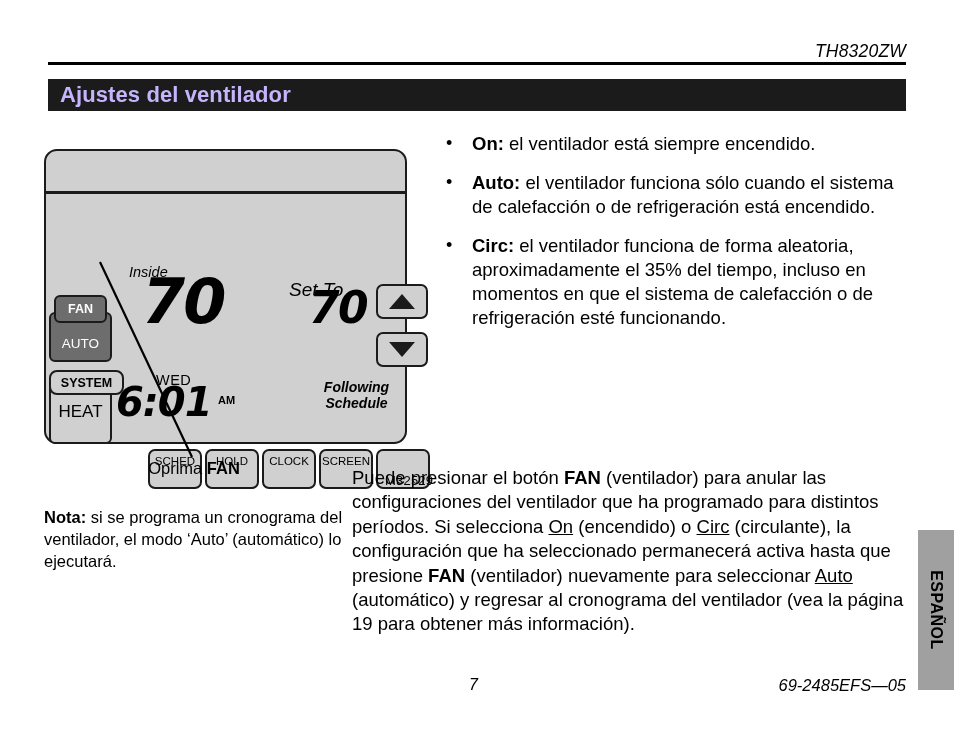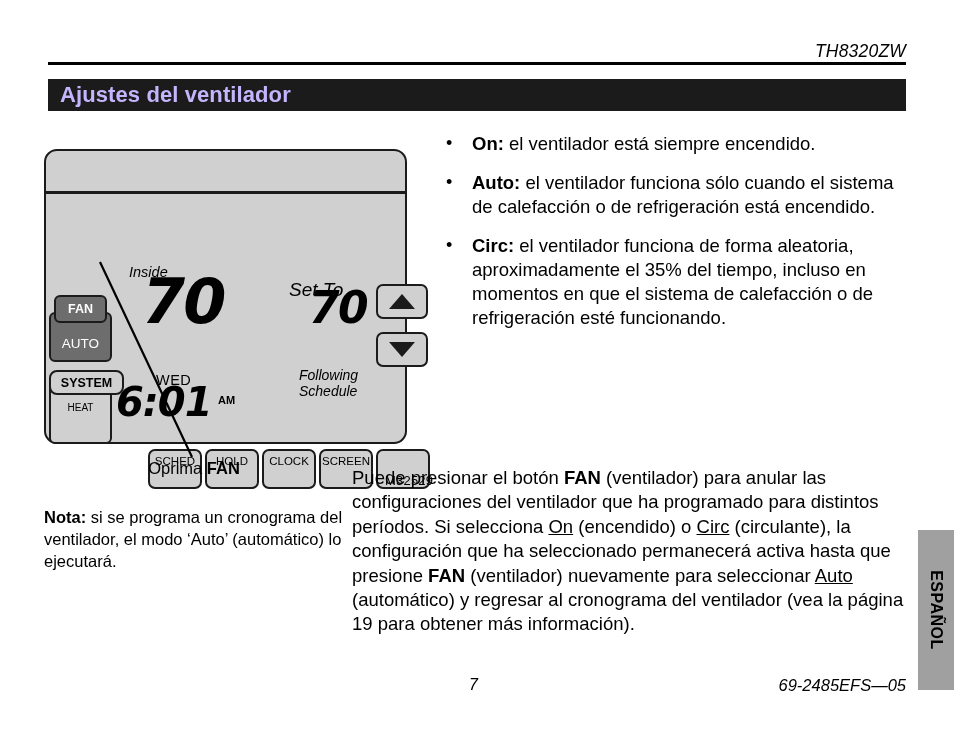--- a/index.html
+++ b/index.html
@@ -76,21 +76,21 @@
     color: #000; font-size: 12.5px; font-weight: bold;
     z-index: 3;
   }
   .btn-heat {
     position: absolute; left: 3px; top: 188px;
     width: 63px; height: 62px;
     background: #d0d0d0; border: 2px solid #1b1b1b;
     border-radius: 6px;
     display: flex; align-items: flex-start; justify-content: center;
     padding-top: 18px;
-    color: #000; font-size: 10px; z-index: 2;
+    color: #000; font-size: 17px; z-index: 2;
   }
 
   
   .lbl-inside {
     position: absolute; left: 83px; top: 70px;
     font-style: italic; font-size: 14.5px; font-weight: 500;
   }
   .big-temp {
     position: absolute; left: 96px; top: 77px;
     font-size: 62px; font-weight: bold; font-style: italic;
@@ -116,23 +116,23 @@
     position: absolute; left: 70px; top: 188px;
     font-size: 40px; font-weight: bold; font-style: italic;
     letter-spacing: -1px; line-height: 1;
     font-family: "DejaVu Sans", sans-serif;
   }
   .lbl-ampm {
     position: absolute; left: 172px; top: 200px;
     font-size: 11px; font-weight: 600;
   }
   .lbl-following {
-    position: absolute; left: 253px; top: 174px;
-    width: 115px; text-align: left;
-    font-size: 14px; font-weight: normal; font-style: italic;
+    position: absolute; left: 253px; top: 186px;
+    width: 115px; text-align: center;
+    font-size: 14px; font-weight: bold; font-style: italic;
     line-height: 1.12;
   }
 
   
   .arrow-btn {
     position: absolute; left: 330px;
     width: 52px; height: 35px;
     background: #d0d0d0; border: 2px solid #1b1b1b;
     border-radius: 7px;
     display: flex; align-items: center; justify-content: center;

